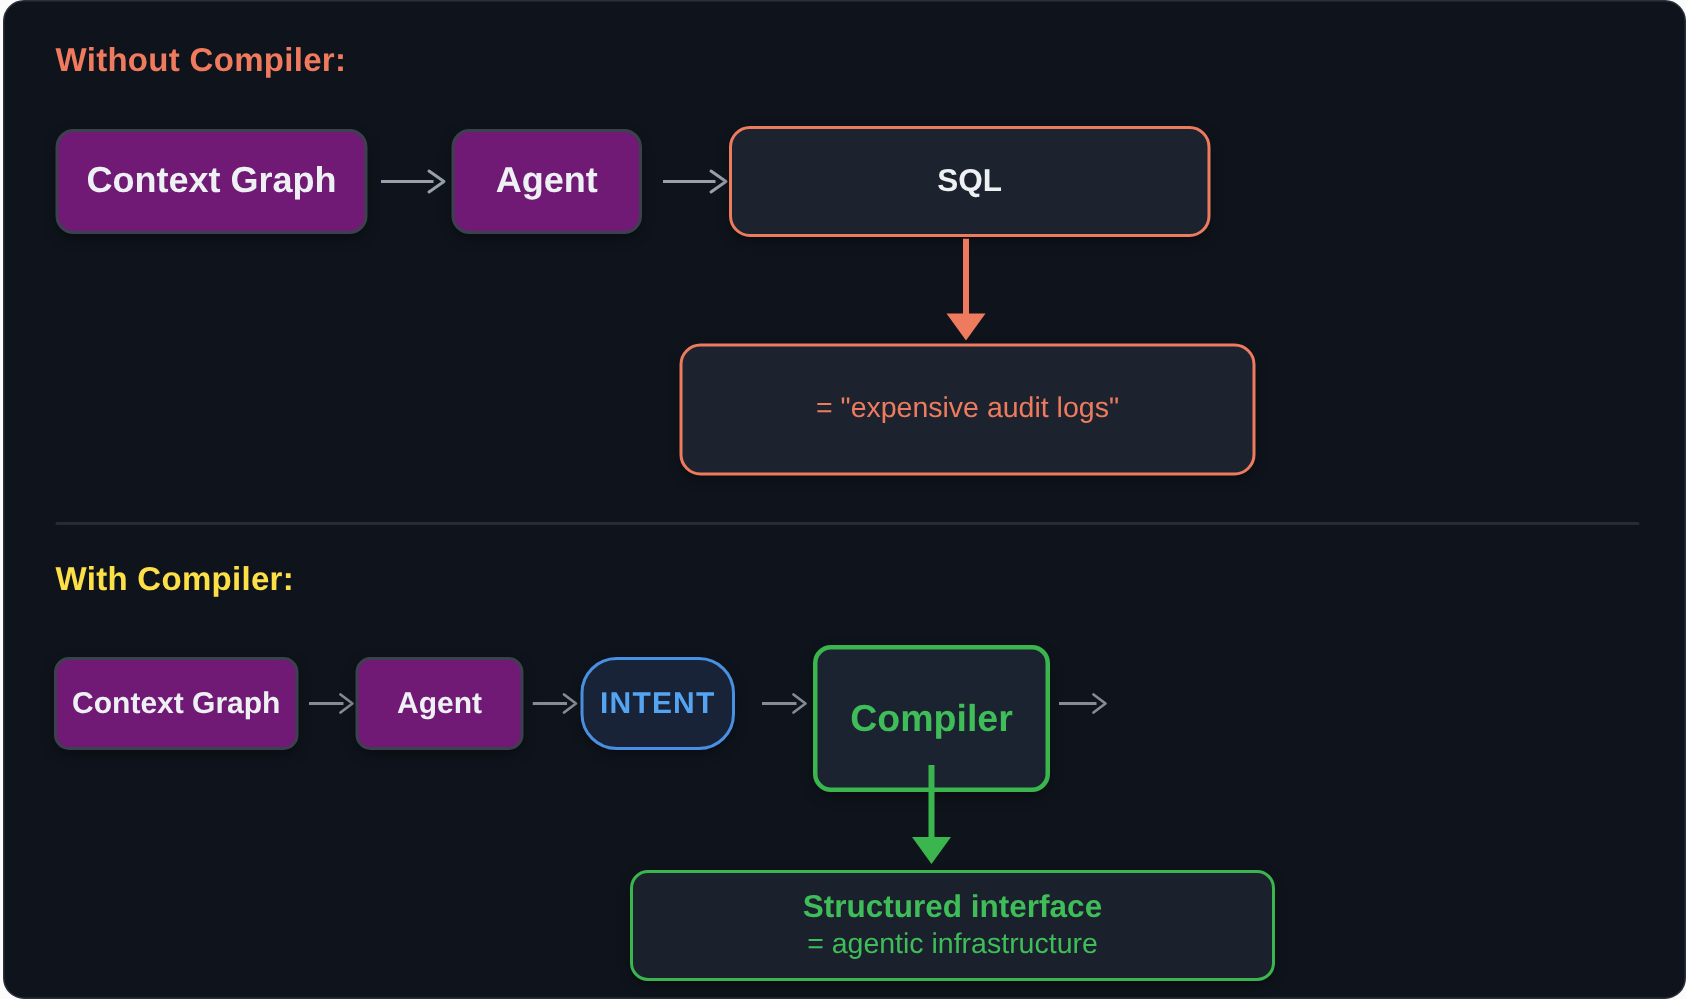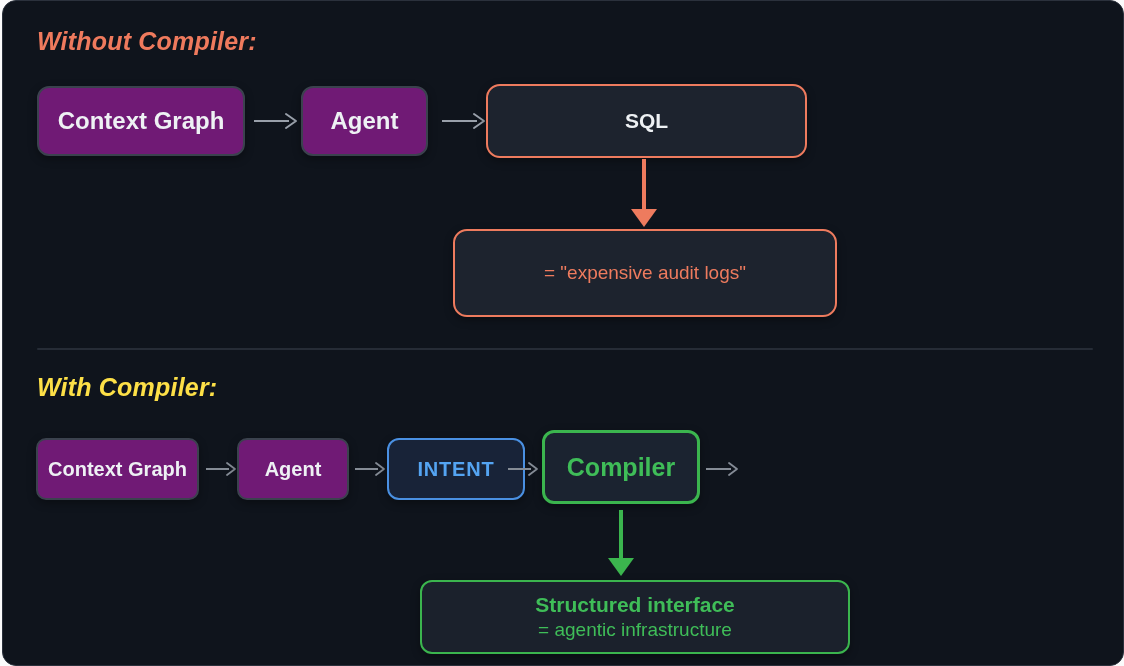--- a/index.html
+++ b/index.html
@@ -18,24 +18,23 @@
     position: absolute;
     left: 2px; top: 0;
     width: 1122px; height: 666px;
     background: #0f141c;
     border: 1px solid #2b313c;
     border-radius: 14px;
     box-sizing: border-box;
   }
   .abs { position: absolute; box-sizing: border-box; }
   .heading {
-    font-size: 25px;
+    font-size: 22px;
     font-weight: bold;
     letter-spacing: 0.2px;
-    font-style: italic;
   }
   .heading.orange { color: #ef7a5d; }
   .heading.green  { color: #fde047; }
   .node {
     display: flex;
     align-items: center;
     justify-content: center;
     flex-direction: column;
     background: #701a75;
     border: 2px solid #3b424e;
@@ -122,30 +121,30 @@
 
     <div class="abs node small-label" style="left:234px; top:437px; width:112px; height:62px; border-radius:10px;">
       <span>Agent</span>
     </div>
 
     <svg class="abs" style="left:352px; top:457px;" width="31" height="22" viewBox="0 0 31 22">
       <line x1="0" y1="11" x2="23" y2="11" stroke="#858c96" stroke-width="2"></line>
       <path d="M21 5 L29 11 L21 17" fill="none" stroke="#858c96" stroke-width="1.8" stroke-linecap="round" stroke-linejoin="round"></path>
     </svg>
 
-    <div class="abs node small-label blue-border" style="left:384px; top:437px; width:138px; height:62px;">
+    <div class="abs node small-label blue-border" style="left:384px; top:437px; width:103px; height:62px;border-radius:24px;">
       <span class="t-blue">INTENT</span>
     </div>
 
     <svg class="abs" style="left:505px; top:457px;" width="31" height="22" viewBox="0 0 31 22">
       <line x1="0" y1="11" x2="23" y2="11" stroke="#858c96" stroke-width="2"></line>
       <path d="M21 5 L29 11 L21 17" fill="none" stroke="#858c96" stroke-width="1.8" stroke-linecap="round" stroke-linejoin="round"></path>
     </svg>
 
-    <div class="abs node compiler-node" style="left:539px; top:429px; width:158px; height:74px;">
+    <div class="abs node compiler-node" style="left:539px; top:429px; width:158px; height:98px;">
       <span class="t-green fs25">Compiler</span>
     </div>
 
     <svg class="abs" style="left:703px; top:457px;" width="33" height="22" viewBox="0 0 33 22">
       <line x1="0" y1="11" x2="25" y2="11" stroke="#858c96" stroke-width="2"></line>
       <path d="M23 5 L31 11 L23 17" fill="none" stroke="#858c96" stroke-width="1.8" stroke-linecap="round" stroke-linejoin="round"></path>
     </svg>
 
 
     <svg class="abs" style="left:596px; top:509px;" width="44" height="66" viewBox="0 0 44 66">

